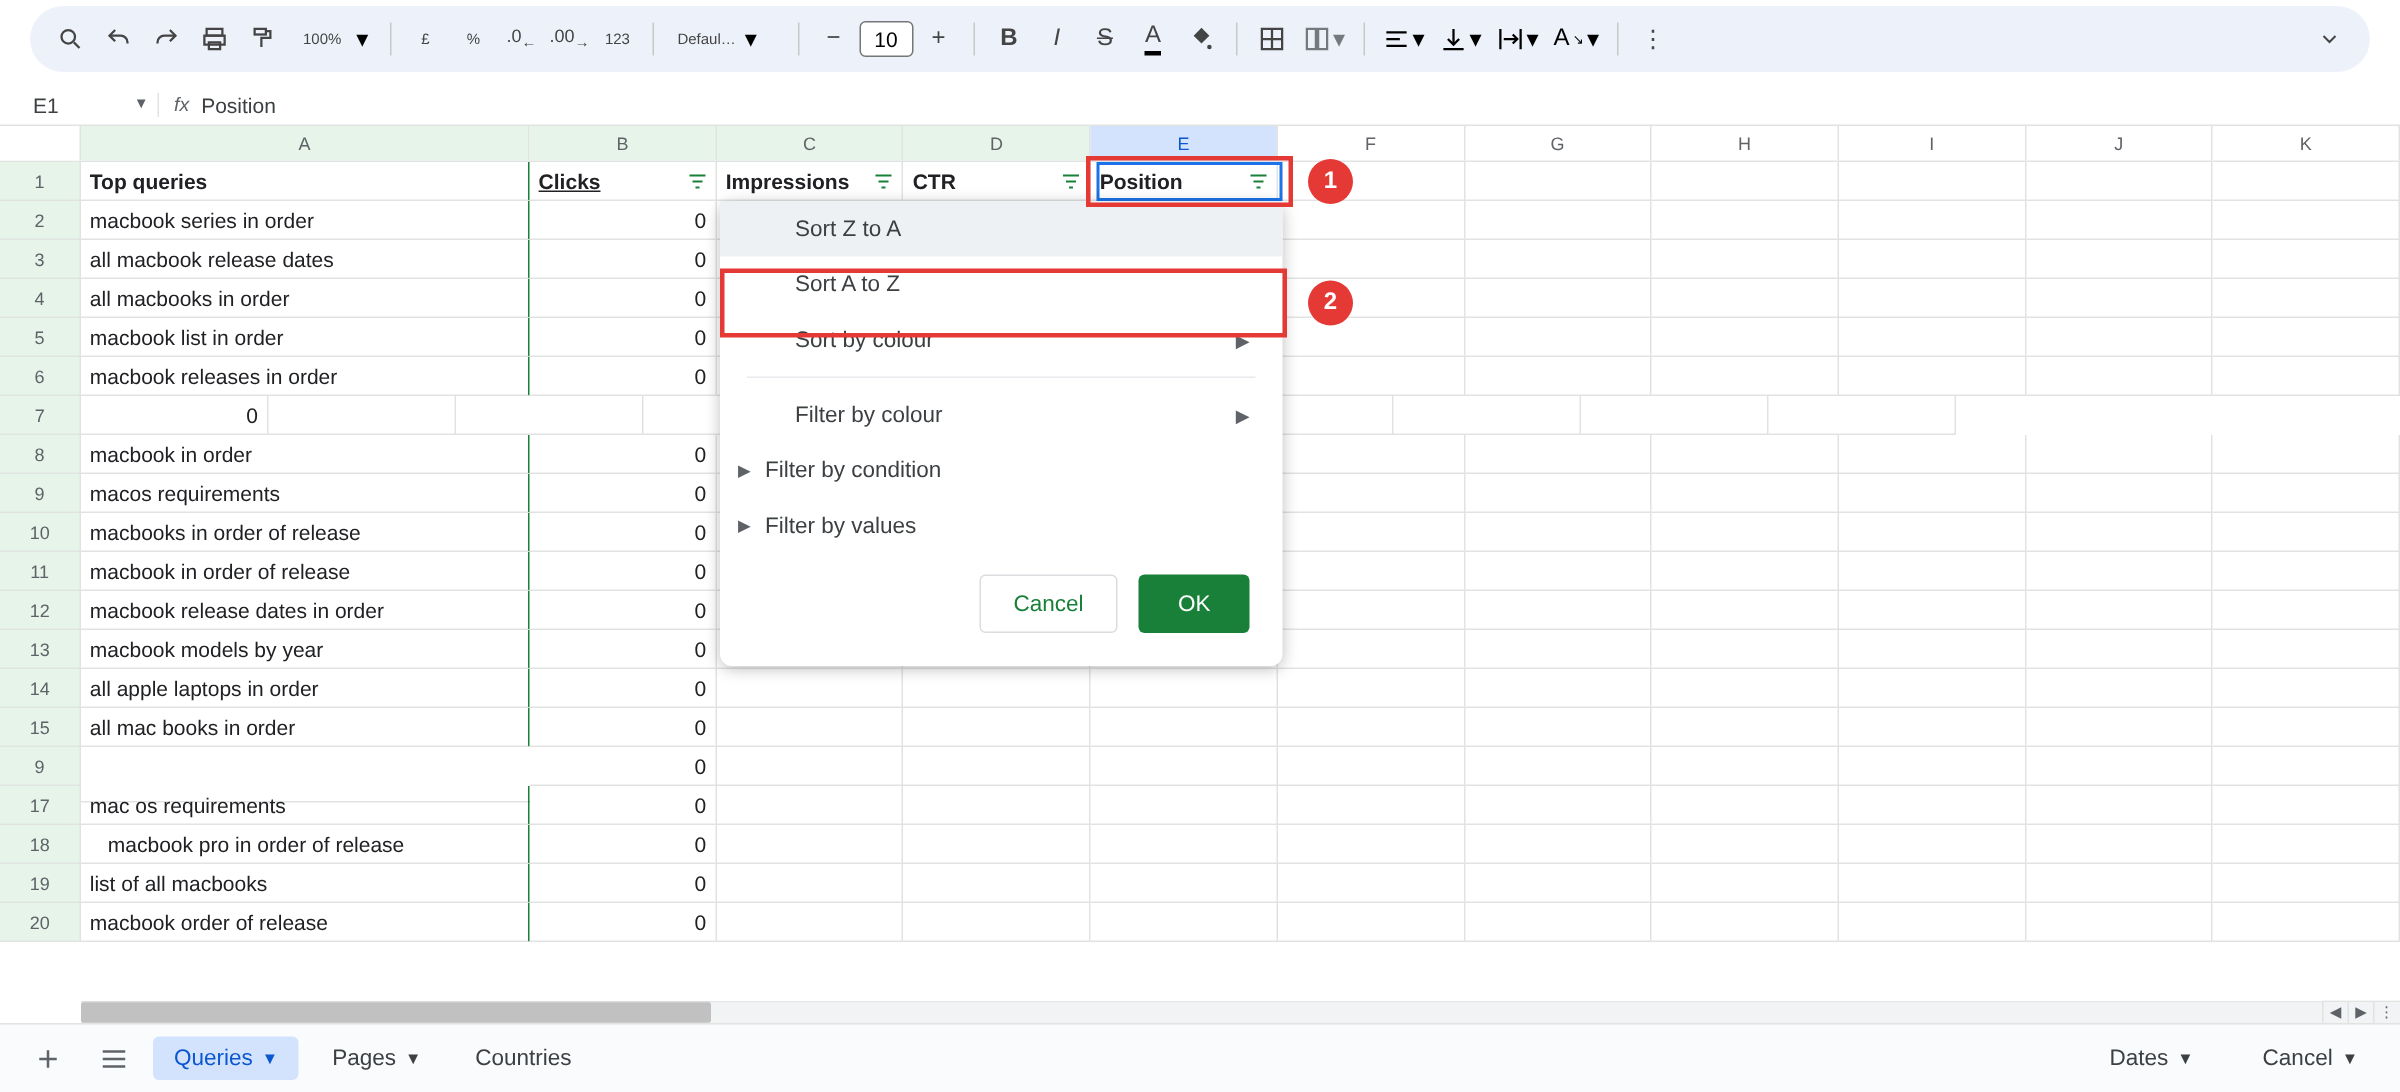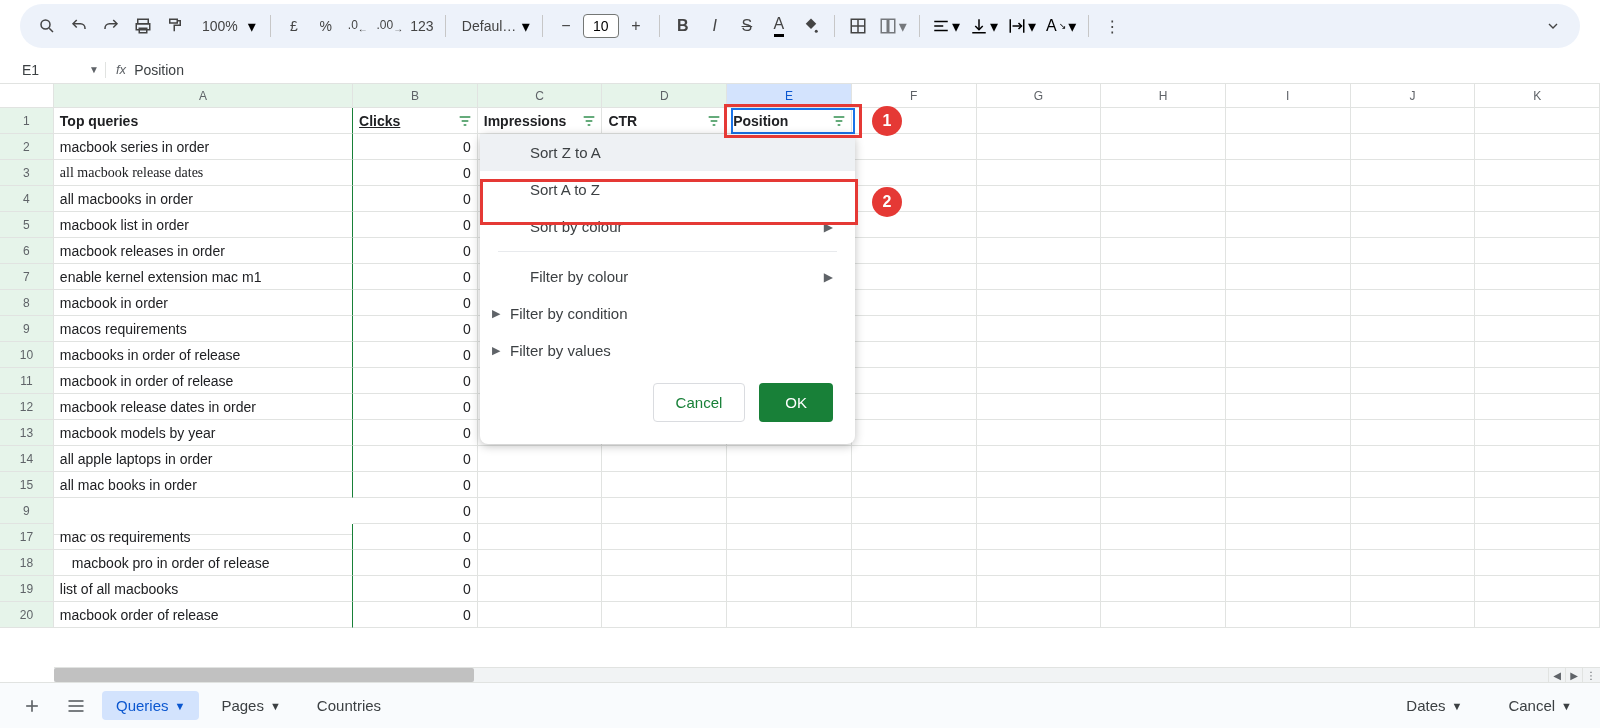--- a/index.html
+++ b/index.html
@@ -16,21 +16,21 @@
   padding: 0 12px;
   gap: 2px;
 }
 .tool-btn {
   width: 30px; height: 30px;
   display: flex; align-items: center; justify-content: center;
   border-radius: 4px; cursor: pointer;
   color: #444;
 }
 .tool-sep { width: 1px; height: 22px; background: #c7c7c7; margin: 0 6px; }
-.tool-text { font-size: 14px; color: #444; padding: 0 4px; }
+.tool-text { font-size: 10px; color: #444; padding: 0 4px; }
 .tool-dropdown { display: flex; align-items: center; gap: 2px; padding: 0 4px; cursor: pointer; }
 .font-size-box {
   border: 1px solid #747775; border-radius: 4px;
   width: 36px; height: 24px; text-align: center;
   font-size: 14px; background: #fff;
 }
 .zoom-group { display: flex; align-items: center; gap: 6px; padding: 0 6px; }
 .toolbar-right { margin-left: auto; }
 
 
@@ -361,21 +361,21 @@
         <div class="cell" style="width: 125px;"></div>
         <div class="cell" style="width: 125px;"></div>
         <div class="cell" style="width: 125px;"></div>
         <div class="cell" style="width: 125px;"></div>
         <div class="cell" style="width: 125px;"></div>
         <div class="cell" style="width: 125px;"></div>
         <div class="cell" style="width: 125px;"></div>
       </div>
       <div class="row">
         <div class="row-h band">3</div>
-        <div class="cell a-col" style="width: 300px; font-family: Liberation Serif, serif;">all macbook release dates</div>
+        <div class="cell a-col" style="width: 300px;">all macbook release dates</div>
         <div class="cell right" style="width: 125px;">0</div>
         <div class="cell" style="width: 125px;"></div>
         <div class="cell" style="width: 125px;"></div>
         <div class="cell" style="width: 125px;"></div>
         <div class="cell" style="width: 125px;"></div>
         <div class="cell" style="width: 125px;"></div>
         <div class="cell" style="width: 125px;"></div>
         <div class="cell" style="width: 125px;"></div>
         <div class="cell" style="width: 125px;"></div>
         <div class="cell" style="width: 125px;"></div>
@@ -417,21 +417,20 @@
         <div class="cell" style="width: 125px;"></div>
         <div class="cell" style="width: 125px;"></div>
         <div class="cell" style="width: 125px;"></div>
         <div class="cell" style="width: 125px;"></div>
         <div class="cell" style="width: 125px;"></div>
         <div class="cell" style="width: 125px;"></div>
         <div class="cell" style="width: 125px;"></div>
       </div>
       <div class="row">
         <div class="row-h band">7</div>
-        <div class="cell a-col" style="width: 300px;">enable kernel extension mac m1</div>
         <div class="cell right" style="width: 125px;">0</div>
         <div class="cell" style="width: 125px;"></div>
         <div class="cell" style="width: 125px;"></div>
         <div class="cell" style="width: 125px;"></div>
         <div class="cell" style="width: 125px;"></div>
         <div class="cell" style="width: 125px;"></div>
         <div class="cell" style="width: 125px;"></div>
         <div class="cell" style="width: 125px;"></div>
         <div class="cell" style="width: 125px;"></div>
         <div class="cell" style="width: 125px;"></div>

